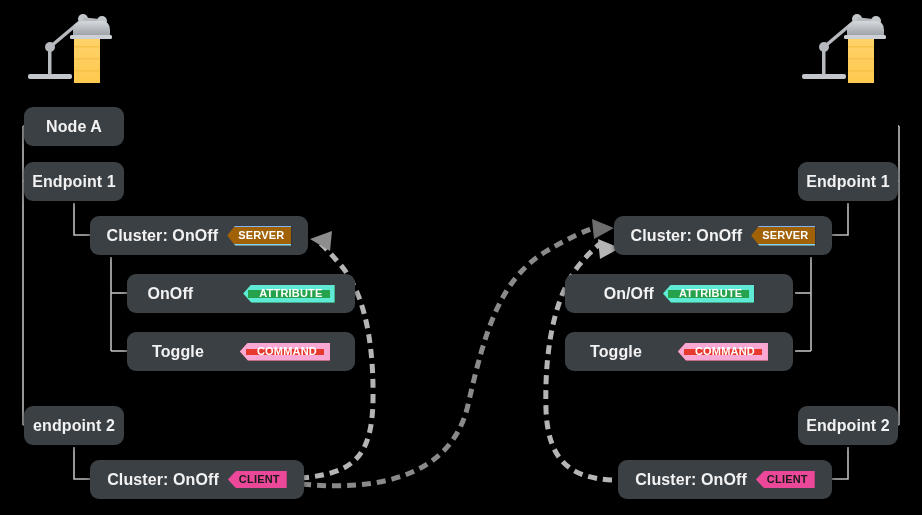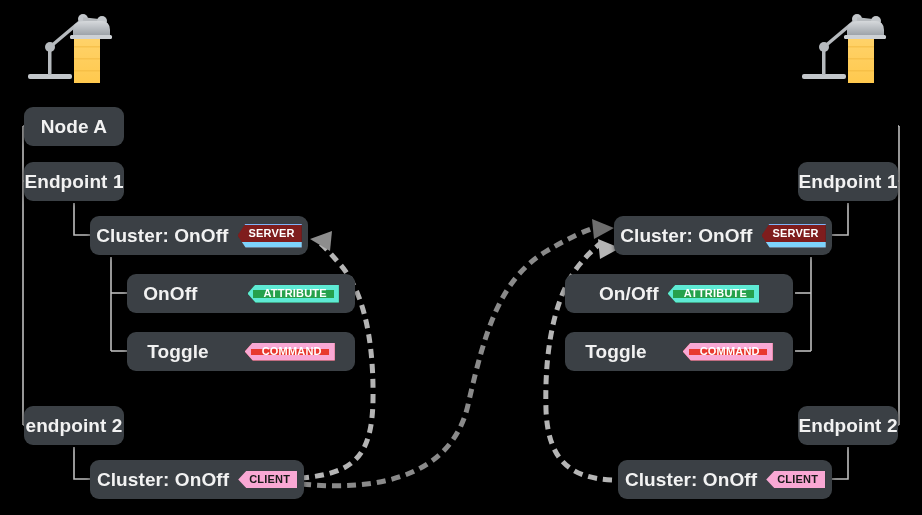--- a/index.html
+++ b/index.html
@@ -40,41 +40,41 @@
   }
   .row-inner {
     display: flex;
     align-items: center;
     justify-content: center;
     width: 100%;
     gap: 9px;
   }
   .row-label {
     color: #f2f2f2;
-    font-size: 19px;
+    font-size: 16px;
     font-weight: bold;
     white-space: nowrap;
   }
   
   .badge {
     display: inline-flex;
     align-items: center;
     justify-content: center;
     height: 17px;
     padding: 0 7px 0 11px;
     font-size: 11px;
     font-weight: bold;
     letter-spacing: 0.2px;
     line-height: 1;
     white-space: nowrap;
     clip-path: polygon(8px 0, 100% 0, 100% 100%, 8px 100%, 0 50%);
     box-shadow: 1px 1px 2px rgba(0,0,0,0.6);
   }
-  .badge.server  { background: #7f1d1d; color: #ffffff; border-top: 1px solid #7fb4f7; border-bottom:6px solid #7dd3fc; }
-  .badge.client  { background: #f9a8d4; color: #1a1a1a; }
+  .badge.server  { background: #a16207; color: #ffffff; border-top: 1px solid #7fb4f7; border-bottom:2px solid #7dd3fc; }
+  .badge.client  { background: #ec4899; color: #1a1a1a; }
   .badge.attribute { background: #26a14c; color: #ffffff; border: 5px solid #5eead4; box-sizing: border-box; height: 18px; }
   .badge.command { background: #e8392f; color: #ffffff; border: 6px solid #f9a8d4; box-sizing: border-box; height: 18px; }
 
   
   .lamp { position: absolute; width: 96px; height: 82px; }
 </style>
 </head>
 <body>
 
 <div id="canvas">

